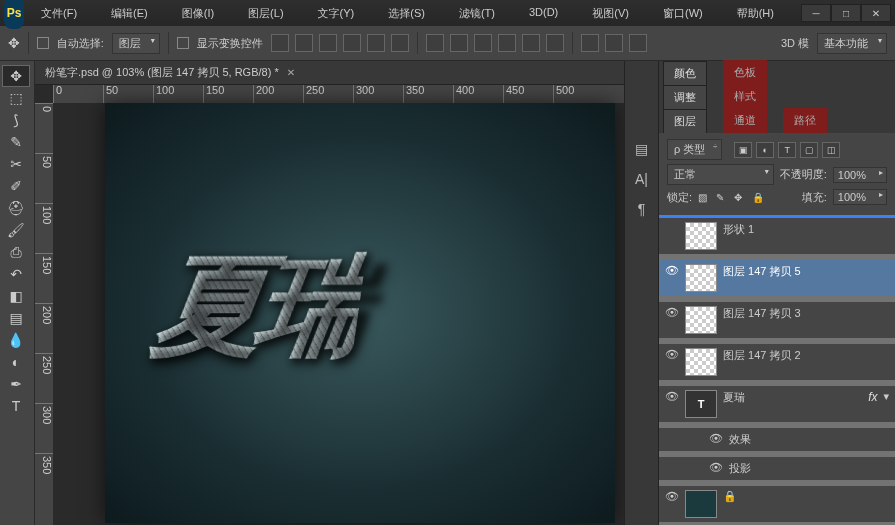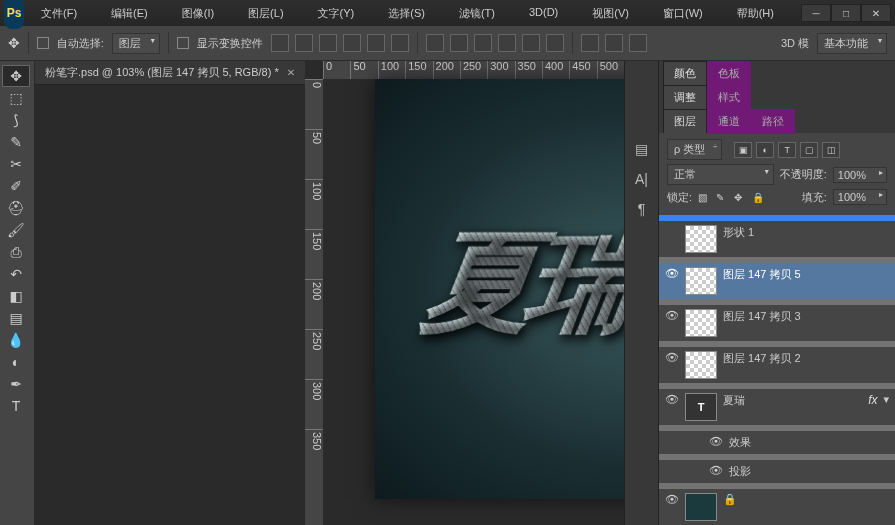--- a/index.html
+++ b/index.html
@@ -15,39 +15,39 @@
 .sep{width:1px;height:22px;background:#333}
 .chk{width:12px;height:12px;border:1px solid #888;display:inline-block;vertical-align:middle}
 .dd{background:#4a4a4a;border:1px solid #333;padding:2px 18px 2px 6px;position:relative}
 .dd::after{content:"▾";position:absolute;right:4px;top:2px;font-size:8px}
 .ob-icons{display:flex;gap:6px}
 .ob-ic{width:18px;height:18px;border:1px solid #666;background:#3e3e3e}
 .main{display:flex;height:464px}
 .toolbar{width:35px;background:#454545;border-right:1px solid #2a2a2a;display:flex;flex-direction:column;padding:4px 2px;gap:0}
 .tool{width:28px;height:22px;display:flex;align-items:center;justify-content:center;font-size:14px;cursor:pointer;border:1px solid transparent}
 .tool.sel{background:#2a2a2a;border:1px solid #666}
-.workarea{flex:1;background:#2a2a2a;display:flex;flex-direction:row;position:relative}
+.workarea{flex:1;background:#2a2a2a;display:flex;flex-direction:column;position:relative}
 .doctab{height:24px;background:#383838;display:flex;align-items:center;padding:0 10px;gap:8px;border-bottom:1px solid #222}
 .doctab-title{color:#ccc}
 .doctab-close{color:#aaa;font-size:10px}
 .canvas-wrap{flex:1;position:relative;overflow:hidden;background:#2a2a2a}
 .ruler-h{position:absolute;top:0;left:18px;right:0;height:18px;background:#454545;display:flex;font-size:8px;color:#aaa;overflow:hidden}
 .ruler-v{position:absolute;top:18px;left:0;width:18px;bottom:0;background:#454545;display:flex;flex-direction:column;font-size:8px;color:#aaa;overflow:hidden}
 .rmark{width:50px;border-left:1px solid #777;padding-left:2px;height:18px;line-height:10px}
 .rmarkv{height:50px;border-top:1px solid #777;padding-top:2px;writing-mode:vertical-rl}
 .canvas{position:absolute;left:70px;top:18px;width:510px;height:420px;background:radial-gradient(ellipse at center,#3a5a5e 0%,#1a2e32 60%,#0d1a1e 100%);box-shadow:0 0 20px rgba(0,0,0,0.6)}
 .text-art{position:absolute;left:50px;top:130px;font-size:110px;font-weight:900;font-style:italic;color:#dde8ea;letter-spacing:-8px;transform:skewX(-8deg);text-shadow:3px 3px 8px rgba(0,0,0,0.7);background:repeating-linear-gradient(55deg,#cfdde0 0 2px,#8fa8ab 2px 3px,#dfe9eb 3px 5px);-webkit-background-clip:text;background-clip:text;-webkit-text-fill-color:transparent;filter:drop-shadow(2px 4px 6px rgba(0,0,0,0.6))}
 .statusbar{height:22px;background:#454545;display:flex;align-items:center;padding:0 8px;gap:20px;font-size:10px;border-top:1px solid #333}
 .midstrip{width:35px;background:#383838;border-left:1px solid #222;border-right:1px solid #222;display:flex;flex-direction:column;align-items:center;padding-top:80px;gap:14px}
 .ms-ic{font-size:14px;color:#bbb}
 .panels{width:236px;background:#454545;display:flex;flex-direction:column}
-.panel-tabs{height:24px;background:#383838;display:flex;align-items:center;padding:0 4px;gap:0}
-.ptab{padding:4px 10px;background:#701a75;color:#aaa;border:1px solid transparent}
+.panel-tabs{height:24px;background:#383838;display:flex;align-items:flex-end;padding:0 4px;gap:16px}
+.ptab{padding:4px 10px;background:#7f1d1d;color:#aaa;border:1px solid transparent}
 .ptab.act{background:#454545;border:1px solid #222;border-bottom:none;color:#ddd}
-.panel-body{padding:6px 8px;border-bottom:6px solid #3b82f6}
+.panel-body{padding:6px 8px;border-bottom:3px solid #3b82f6}
 .typesel{background:#4a4a4a;border:1px solid #333;padding:2px 16px 2px 6px;position:relative;display:inline-block}
 .typesel::after{content:"÷";position:absolute;right:4px;top:2px;font-size:8px}
 .layer-row{display:flex;align-items:flex-start;gap:6px;padding:4px 6px;border-bottom:6px solid #737373}
 .layer-row.sel{background:#5578a0}
 .layer-row.sel *{color:#fff}
 .eye{width:14px;font-size:11px}
 .thumb{width:32px;height:28px;background:#fff;border:1px solid #888;position:relative}
 .thumb.checker{background:repeating-conic-gradient(#ccc 0 25%,#fff 0 50%) 0 0/8px 8px}
 .thumb.dark{background:#1a3a3e}
 .thumb.t{background:#333;display:flex;align-items:center;justify-content:center;font-weight:bold;color:#fff}

